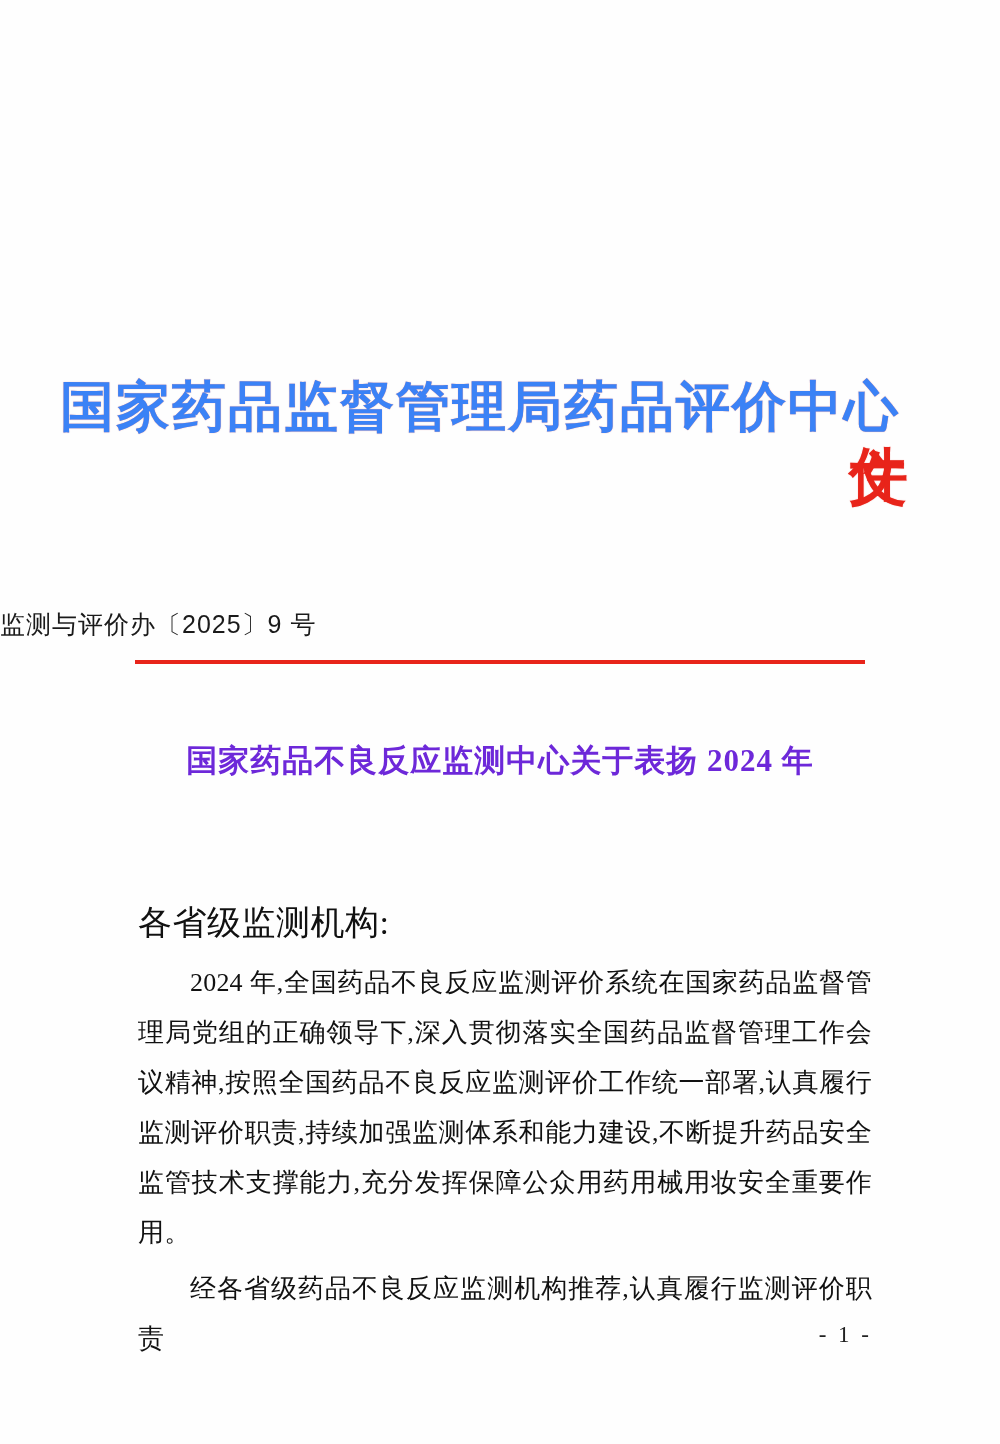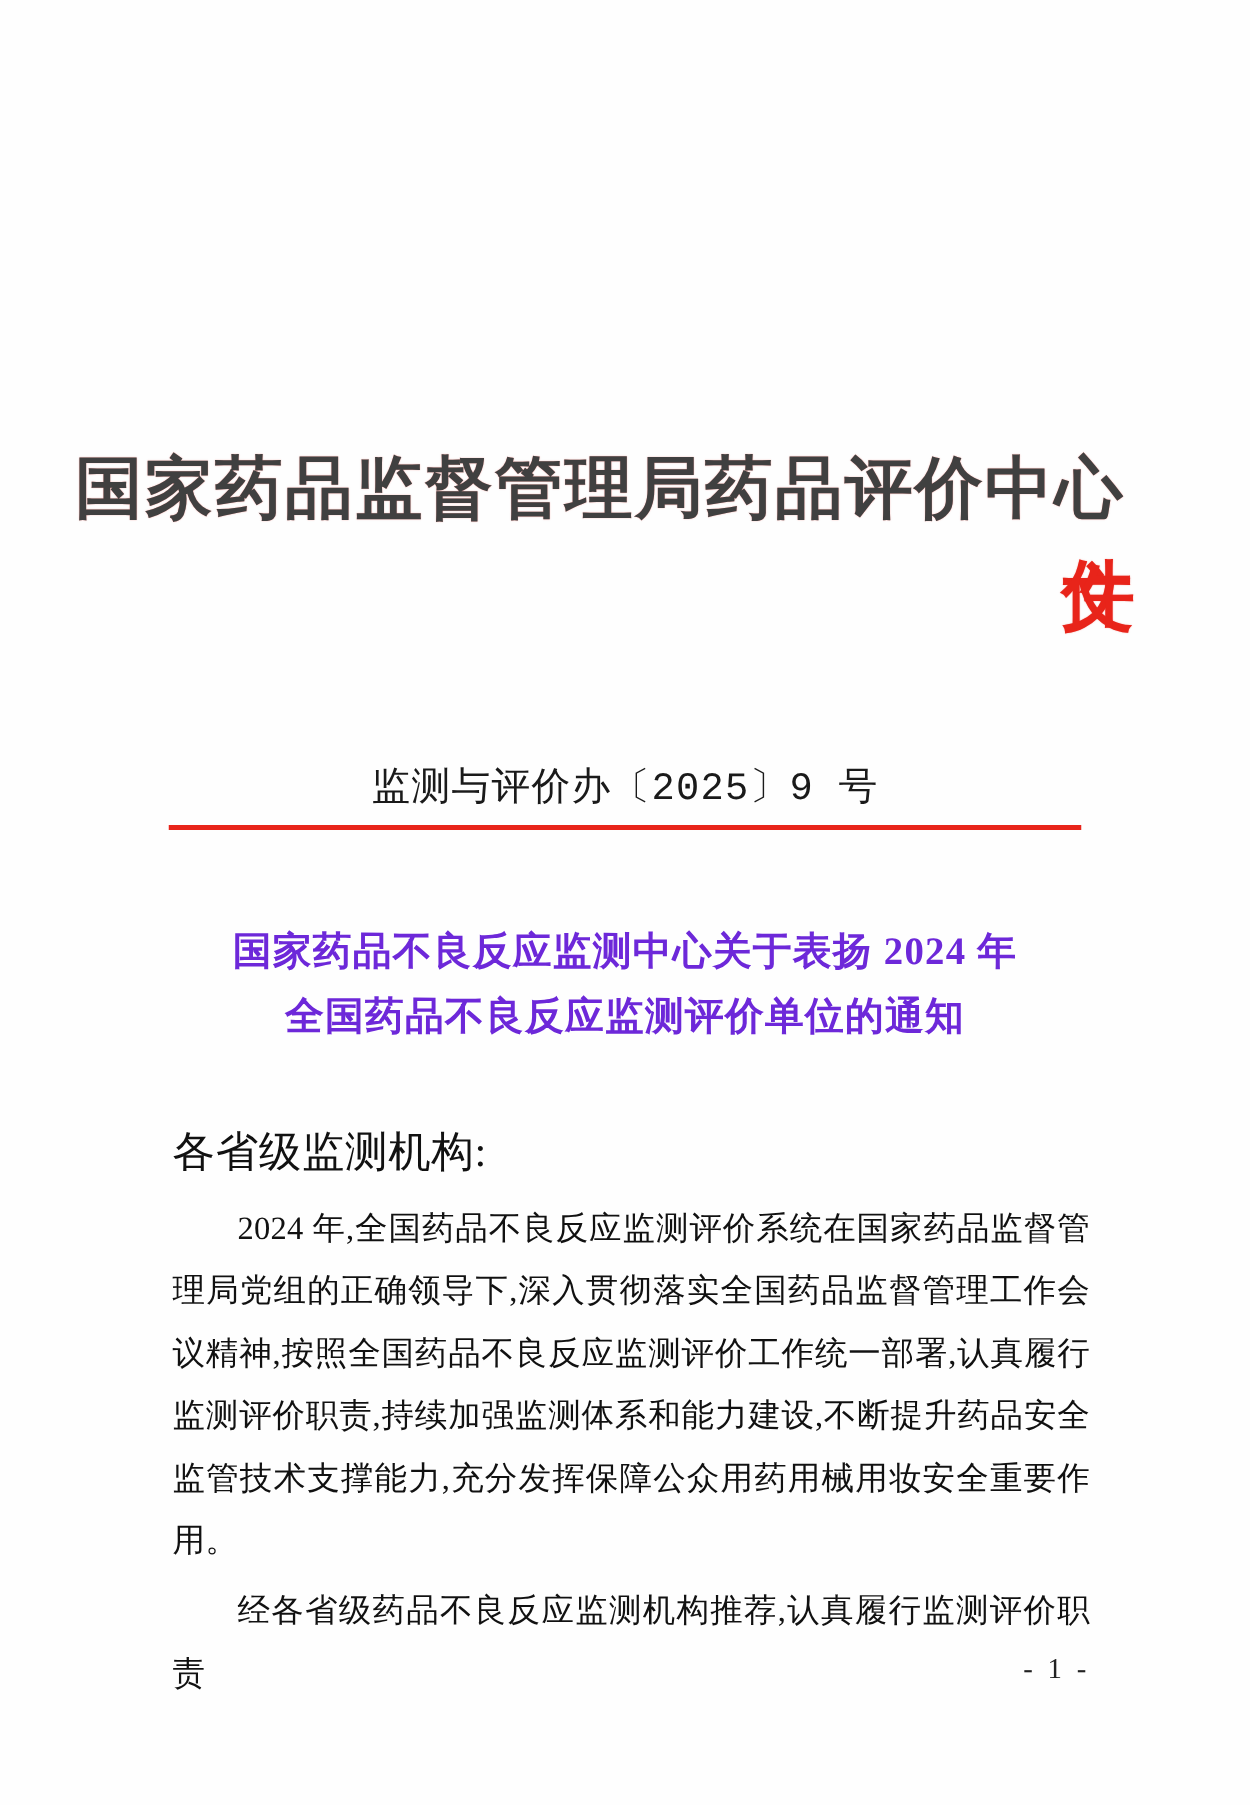--- a/index.html
+++ b/index.html
@@ -26,26 +26,27 @@
   .masthead {
     position: absolute;
     left: 0;
     right: 0;
     top: 360px;
     text-align: center;
   }
   .masthead-line {
     position: relative;
     display: block;
-    color: #404040;
+    color: #3b82f6;
     font-family: "Liberation Serif", "DejaVu Serif", serif;
     font-weight: bold;
     letter-spacing: 2px;
     white-space: nowrap;
     text-shadow: 0 0 1px rgba(232,36,26,0.5);
+    margin-top: 16px;
   }
   .masthead-line.l1 {
     font-size: 54px;
     line-height: 62px;
     padding-right: 40px;
   }
   .masthead-line.l2 {
     font-size: 54px;
     line-height: 62px;
     padding-right: 40px;
@@ -65,25 +66,25 @@
     text-orientation: upright;
     text-shadow: 0 0 1px rgba(232,36,26,0.5);
   }
 
   
   .doc-number {
     position: absolute;
     left: 0;
     right: 0;
     top: 608px;
-    text-align: center;
-    font-size: 31px;
+    text-align: left;
+    font-size: 25px;
     letter-spacing: 1px;
     color: #1a1a1a;
-    font-family: Liberation Mono, monospace;
+    font-family: Liberation Sans, sans-serif;
   }
 
   
   .red-rule {
     position: absolute;
     left: 135px;
     right: 135px;
     top: 660px;
     height: 4px;
     background: #e8241a;
@@ -147,21 +148,20 @@
     <span class="masthead-line l1">国家药品监督管理局药品评价中心</span>
   </div>
   <div class="masthead-suffix">文件</div>
 
   <div class="doc-number">监测与评价办〔2025〕9 号</div>
 
   <div class="red-rule"></div>
 
   <div class="doc-title">
     <span>国家药品不良反应监测中心关于表扬 2024 年</span>
-    <span>全国药品不良反应监测评价单位的通知</span>
   </div>
 
   <div class="body-text">
     <div class="salutation">各省级监测机构:</div>
     <p class="para">2024 年,全国药品不良反应监测评价系统在国家药品监督管理局党组的正确领导下,深入贯彻落实全国药品监督管理工作会议精神,按照全国药品不良反应监测评价工作统一部署,认真履行监测评价职责,持续加强监测体系和能力建设,不断提升药品安全监管技术支撑能力,充分发挥保障公众用药用械用妆安全重要作用。</p>
     <p class="para">经各省级药品不良反应监测机构推荐,认真履行监测评价职责</p>
   </div>
 
   <div class="page-number">- 1 -</div>
 

